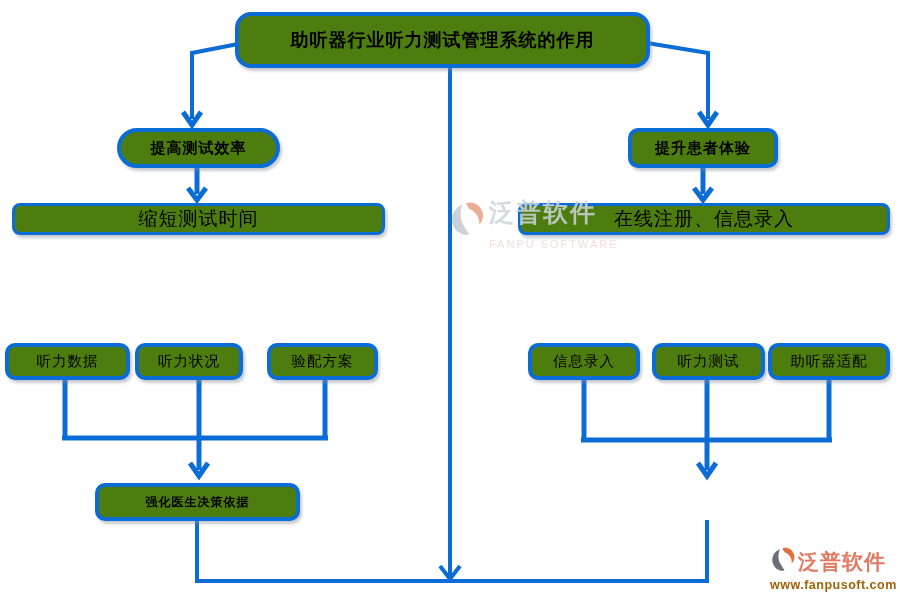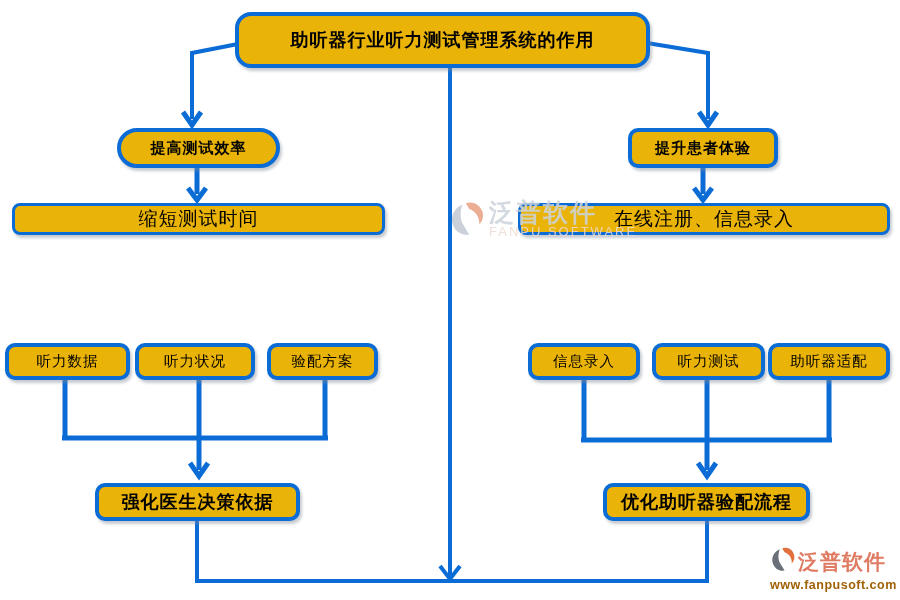--- a/index.html
+++ b/index.html
@@ -4,50 +4,50 @@
 <style>
   html,body{margin:0;padding:0;background:#ffffff;}
   .canvas{
     position:relative;width:900px;height:600px;background:#ffffff;overflow:hidden;
     font-family:"Liberation Serif","DejaVu Serif",serif;
   }
   svg.wires{position:absolute;left:0;top:0;width:900px;height:600px;pointer-events:none;}
   .node{
     position:absolute;box-sizing:border-box;
     display:flex;align-items:center;justify-content:center;
-    background:#eab308;border:4px solid #0c6cd6;border-radius:10px;
+    background:#4d7c0f;border:4px solid #0c6cd6;border-radius:10px;
     color:#000;text-align:center;
     box-shadow:2px 3px 3px rgba(130,140,150,0.45);
     white-space:nowrap;
   }
   .node.title{left:235px;top:12px;width:415px;height:56px;border-radius:16px;font-size:18px;font-weight:bold;letter-spacing:1px;}
   .node.hdr{font-size:15px;font-weight:bold;letter-spacing:1px;}
   .node.eff{left:117px;top:128px;width:163px;height:40px;border-radius:20px;}
   .node.exp{left:628px;top:128px;width:150px;height:40px;}
   .node.wide{border-width:3px;border-radius:8px;font-size:19px;letter-spacing:1px;}
   .node.time{left:12px;top:203px;width:373px;height:32px;}
   .node.reg{left:518px;top:203px;width:372px;height:32px;text-align:right;}
   .node.small{font-size:14.5px;letter-spacing:1px;height:37px;top:343px;}
   .node.d1{left:5px;width:125px;}
-  .node.d2{left:135px;width:120px;}
+  .node.d2{left:135px;width:108px;}
   .node.d3{left:267px;width:111px;}
   .node.r1{left:528px;width:112px;}
   .node.r2{left:652px;width:113px;}
   .node.r3{left:768px;width:122px;}
-  .node.outcome{top:483px;height:38px;font-size:18px;font-weight:bold;letter-spacing:1px;}
+  .node.outcome{top:483px;height:38px;font-size:12px;font-weight:bold;letter-spacing:1px;}
   .node.doc{left:95px;width:205px;}
   .node.fit{left:603px;width:207px;}
 
   .wm-center{
     position:absolute;left:449px;top:200px;display:flex;align-items:flex-start;gap:4px;
     opacity:0.85;pointer-events:none;
   }
   .wm-center .txt{display:flex;flex-direction:column;line-height:1;}
   .wm-center .cn{font-size:25px;font-weight:bold;color:#ccd3dc;letter-spacing:2px;font-family:"Liberation Sans",sans-serif;}
-  .wm-center .en{font-size:13px;color:#ecd9d0;letter-spacing:2px;margin-top:0;font-family:"Liberation Sans",sans-serif;}
+  .wm-center .en{font-size:11px;color:#ecd9d0;letter-spacing:2px;margin-top:14px;font-family:"Liberation Sans",sans-serif;}
 
   .wm-corner{position:absolute;left:770px;top:546px;pointer-events:none;font-family:"Liberation Sans",sans-serif;}
   .wm-corner .row{display:flex;align-items:center;gap:2px;}
   .wm-corner .cn{font-size:21px;font-weight:bold;color:#e07b63;letter-spacing:1px;}
   .wm-corner .url{font-size:12.5px;font-weight:bold;color:#a16207;margin-top:1px;letter-spacing:0.5px;}
 </style>
 </head>
 <body>
 
 <div class="canvas">
@@ -96,21 +96,20 @@
 
   <div class="node small d1">听力数据</div>
   <div class="node small d2">听力状况</div>
   <div class="node small r1">信息录入</div>
 
   <div class="node small d3">验配方案</div>
   <div class="node small r2">听力测试</div>
   <div class="node small r3">助听器适配</div>
 
   <div class="node outcome doc">强化医生决策依据</div>
-  <div class="node outcome fit">优化助听器验配流程</div>
 
   <div class="wm-center">
     <span>
       <svg width="36" height="38" viewBox="0 0 32 34">
         <path d="M12 4 C5 7 1 14 3 21 C5 28 11 32 18 31 L12 21 C9.5 16 10 9 12 4 Z" fill="#c3c9d2"></path>
         <path d="M15 3 C21 0.5 28 4 30 11 C31 15 30 19 27 22 C27.5 16 24 10 18 8 Z" fill="#e8a183"></path>
       </svg>
     </span>
     <span class="txt">
       <span class="cn">泛普软件</span>

